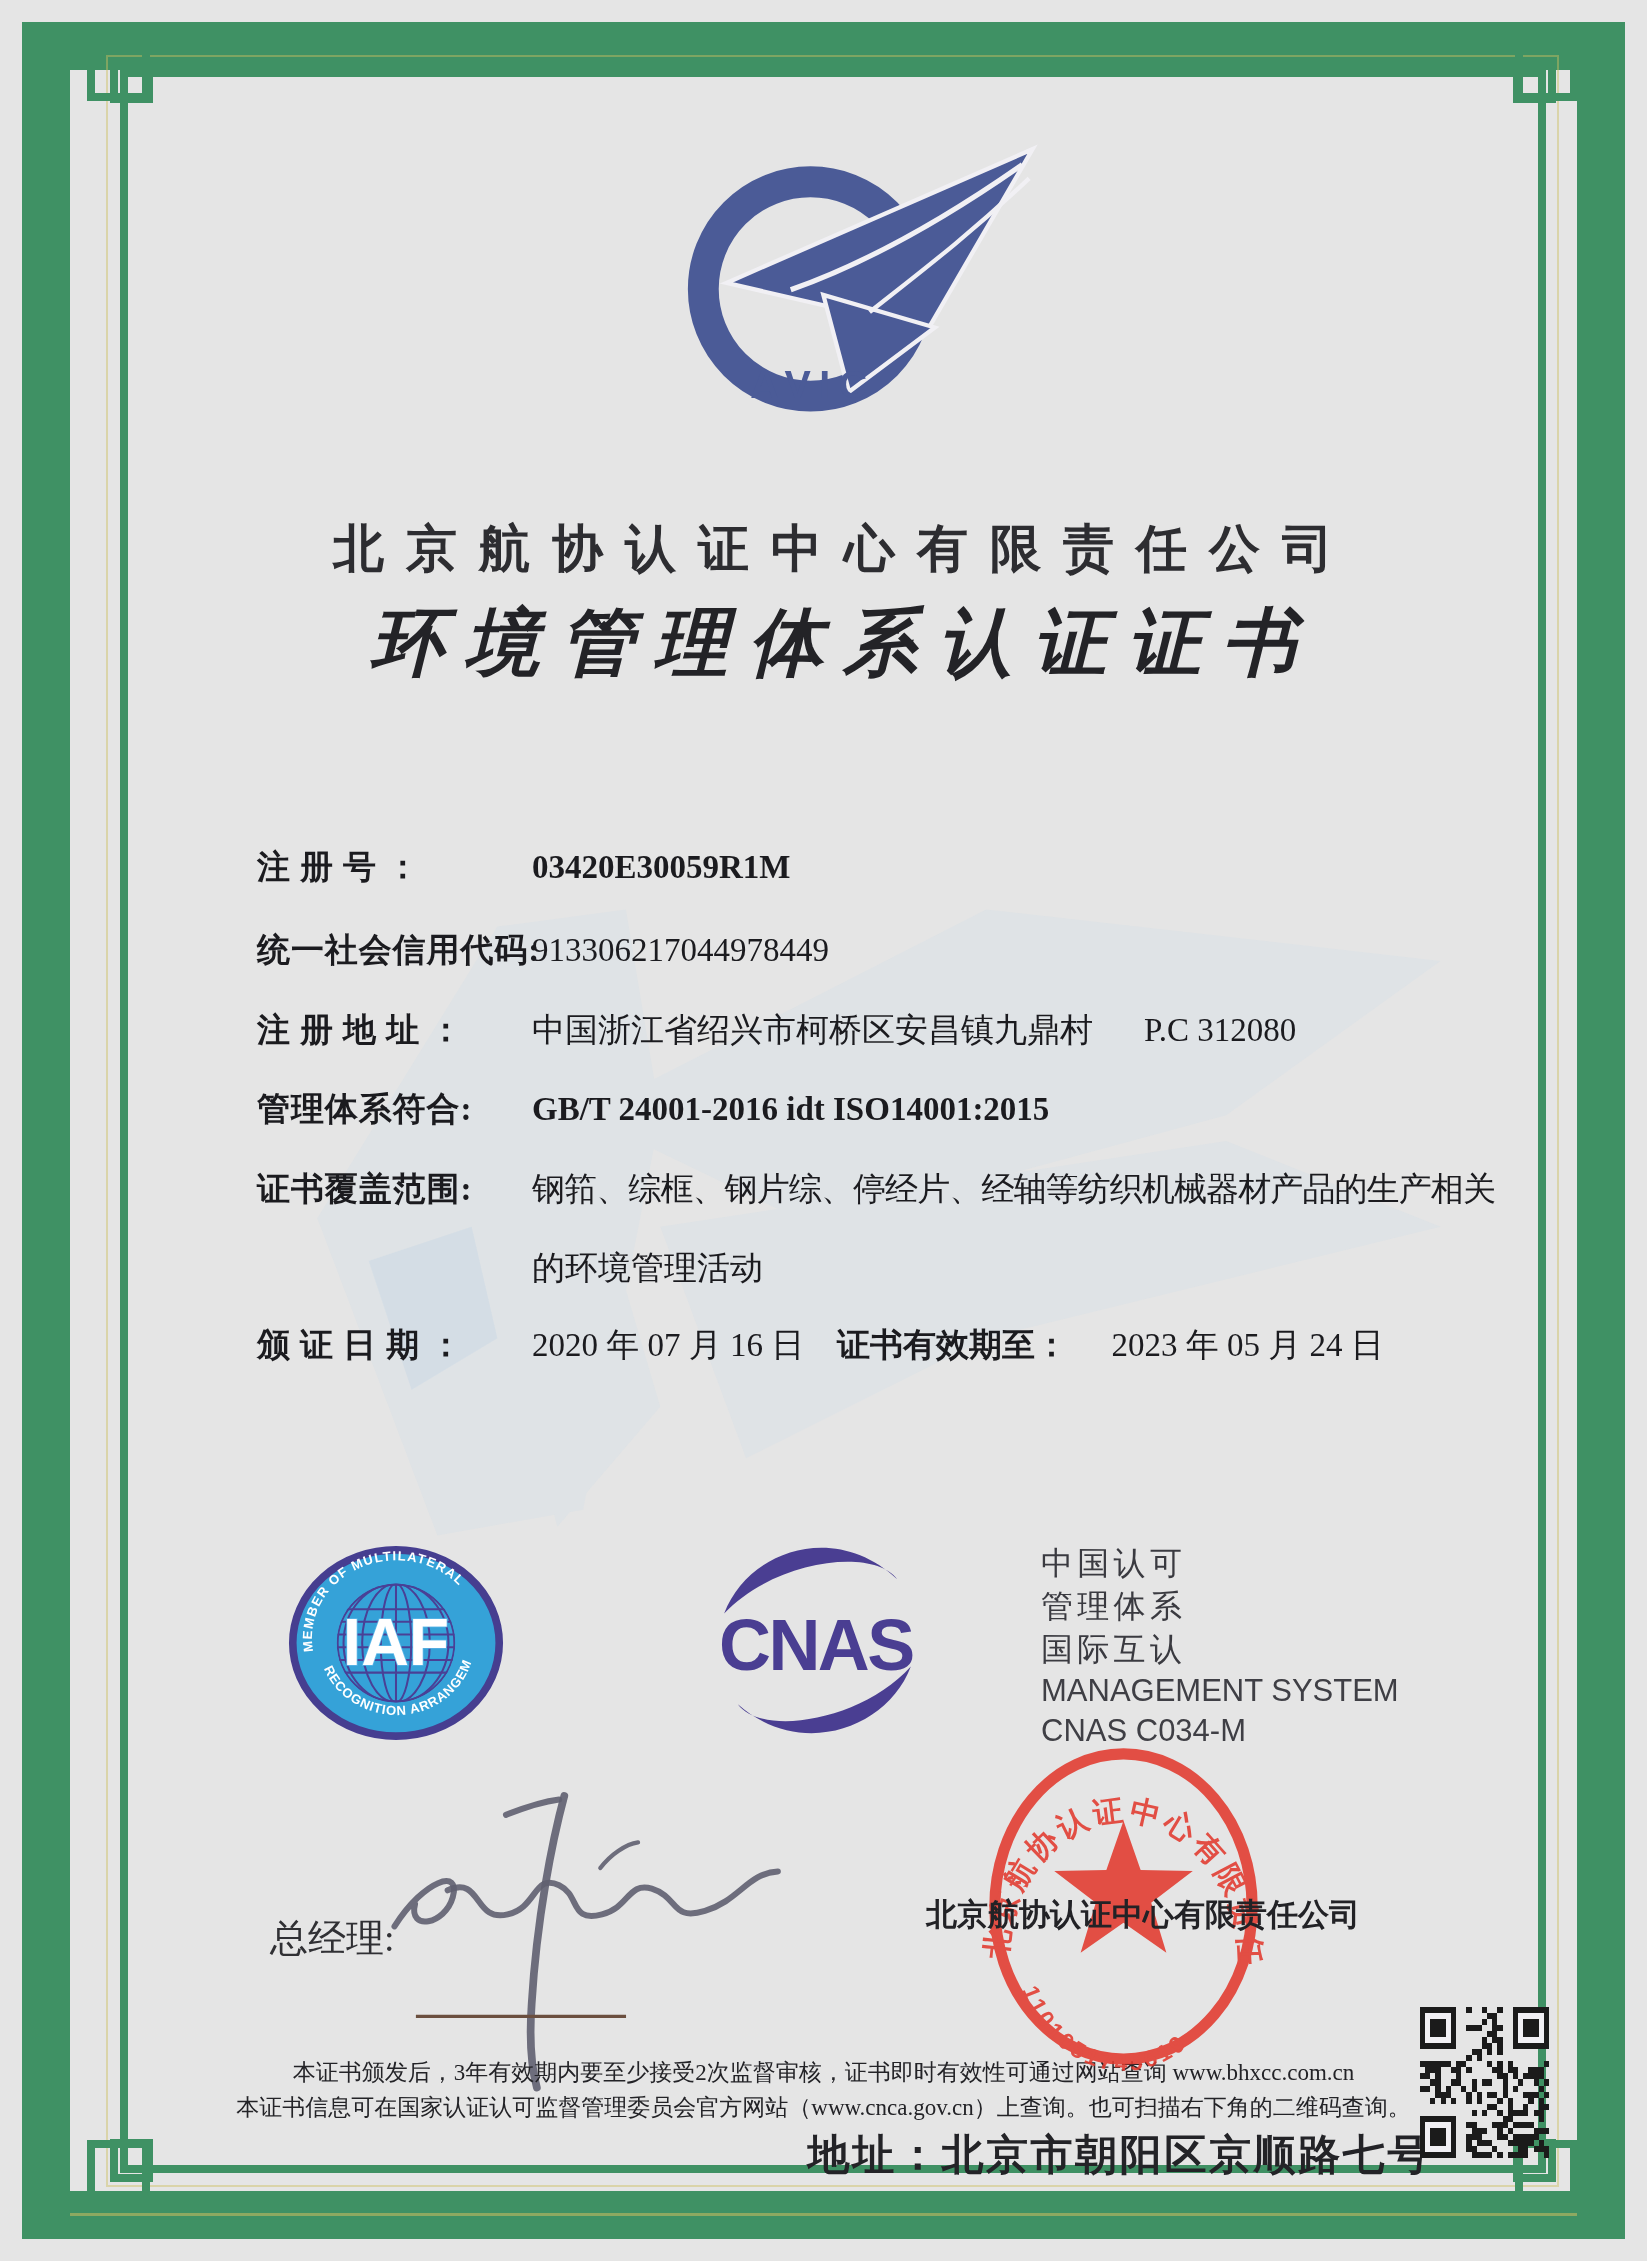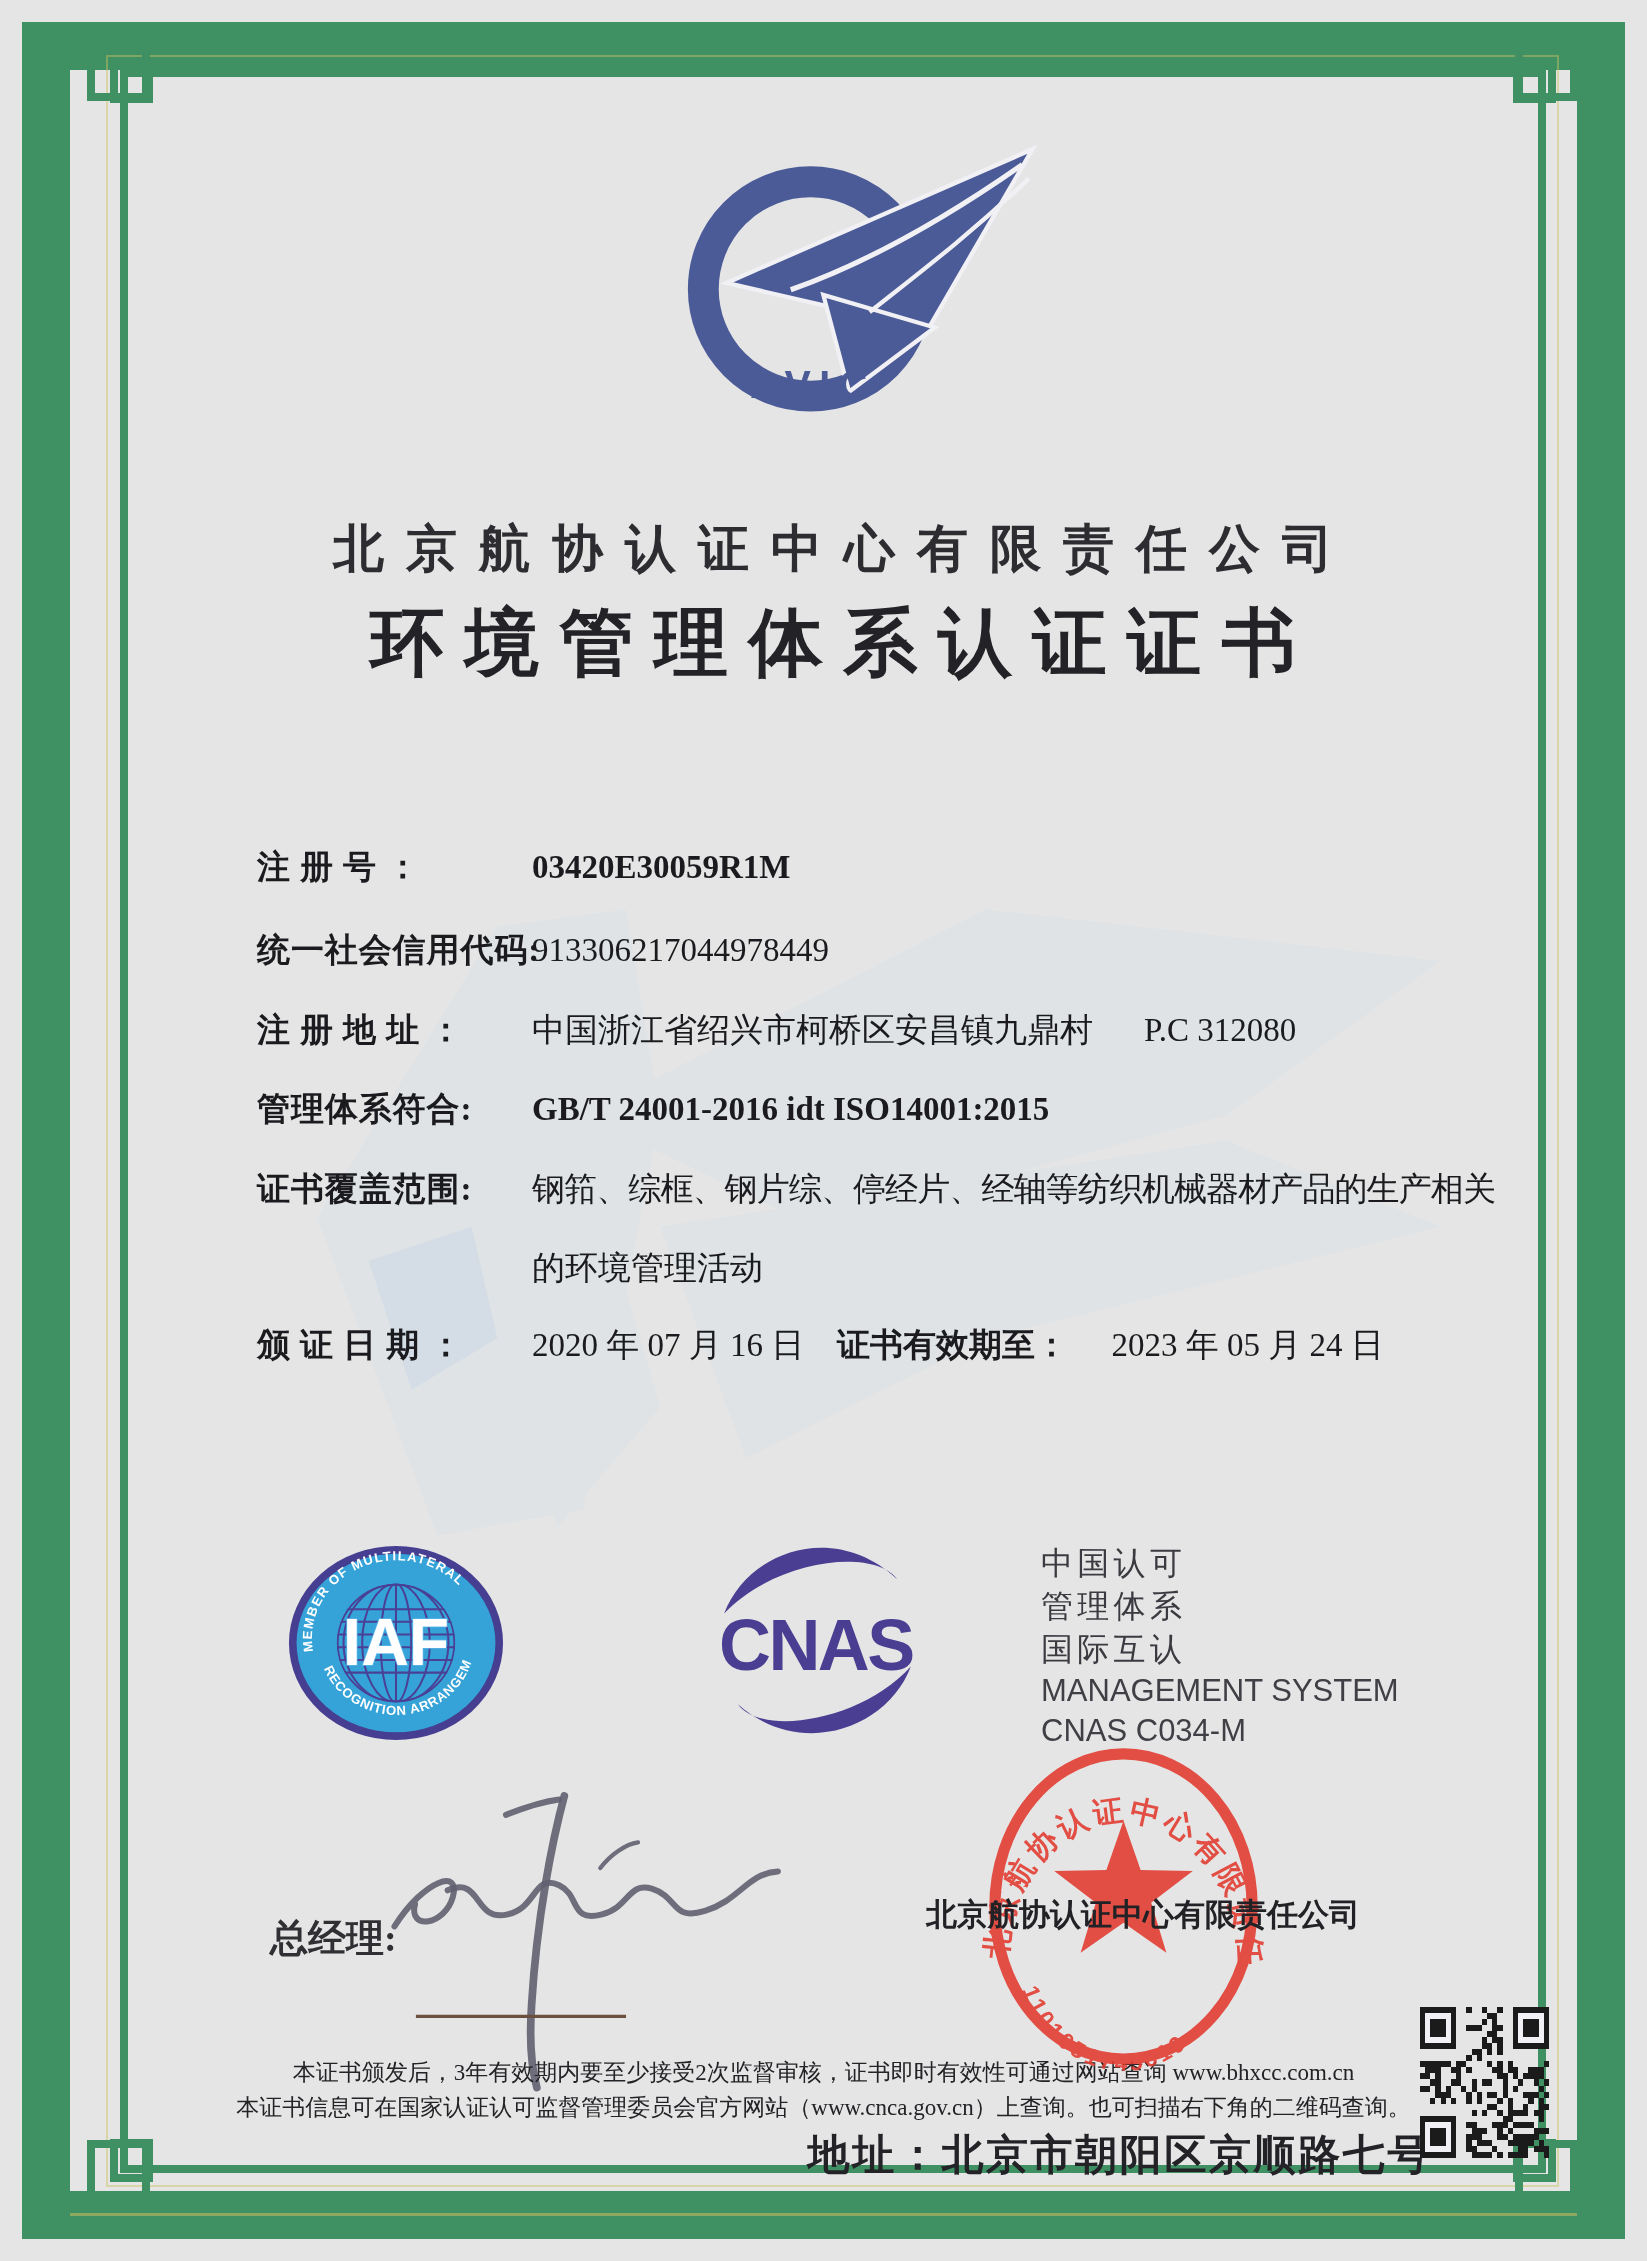--- a/index.html
+++ b/index.html
@@ -9,34 +9,34 @@
   
   .band{position:absolute;inset:22px;border:48px solid #3f9164;}
   .frame{position:absolute;left:120px;top:69px;width:1426px;height:2104px;border:8.6px solid #3f9164;box-sizing:border-box;}
   .frame-gold{position:absolute;left:106px;top:55px;width:1453px;height:2132px;border:2.6px solid rgba(205,190,95,.45);box-sizing:border-box;}
   .gold-line{position:absolute;left:70px;right:70px;top:2213px;height:2.6px;background:rgba(205,190,95,.55);}
   .orn{position:absolute;border:8.6px solid #3f9164;box-sizing:border-box;background:transparent;}
   
   .title1{position:absolute;left:120px;right:101px;top:515px;text-align:center;font-size:51px;font-weight:700;
           letter-spacing:22px;padding-left:22px;color:#2d2d31;}
   .title2{position:absolute;left:120px;right:101px;top:594px;text-align:center;font-size:74px;font-weight:700;
-          letter-spacing:20.6px;padding-left:20.6px;color:#232327;}
+          letter-spacing:20.6px;padding-left:20.6px;color:#232327;font-style:italic;}
   .company{position:absolute;left:120px;right:101px;top:743px;text-align:center;font-size:45px;font-weight:700;
            letter-spacing:10.3px;padding-left:10.3px;color:#1e1e22;}
   .row{position:absolute;left:257px;font-size:33px;white-space:nowrap;color:#1b1b1f;}
   .row .lbl{display:inline-block;width:275px;font-weight:700;letter-spacing:0.9px;}
   .row .lbl2{display:inline-block;width:253px;font-weight:700;}
   .row .val{letter-spacing:0;}
   .row .valw{display:inline-block;width:305px;}
   .bold{font-weight:700;}
   .accr{position:absolute;left:1041px;top:1542px;line-height:43px;}
   .accr .cjk{font-size:32px;letter-spacing:4.3px;color:#3a3a40;}
   .accr .en{font-family:"Liberation Sans","DejaVu Sans",sans-serif;font-size:31px;line-height:40px;color:#3f3f45;}
   .issuer{position:absolute;left:926px;top:1894px;font-size:31px;font-weight:700;color:#222226;z-index:6;white-space:nowrap;}
-  .gm{position:absolute;left:270px;top:1913px;font-size:38px;font-weight:700;color:#303034;}
+  .gm{position:absolute;left:270px;top:1913px;font-size:38px;font-weight:400;color:#303034;}
   .footer-line{position:absolute;left:129px;right:129px;text-align:center;font-size:23px;color:#232327;letter-spacing:0;}
   .addr{position:absolute;left:131px;right:129px;text-align:right;font-size:42px;font-weight:700;letter-spacing:2.6px;
         transform:translateX(-86px);color:#232327;}
   .wm{position:absolute;left:214px;top:858px;z-index:0;opacity:.5;}
   .z1{z-index:1;} .z5{z-index:5;}
 </style>
 </head>
 <body>
 
 <div class="page">

